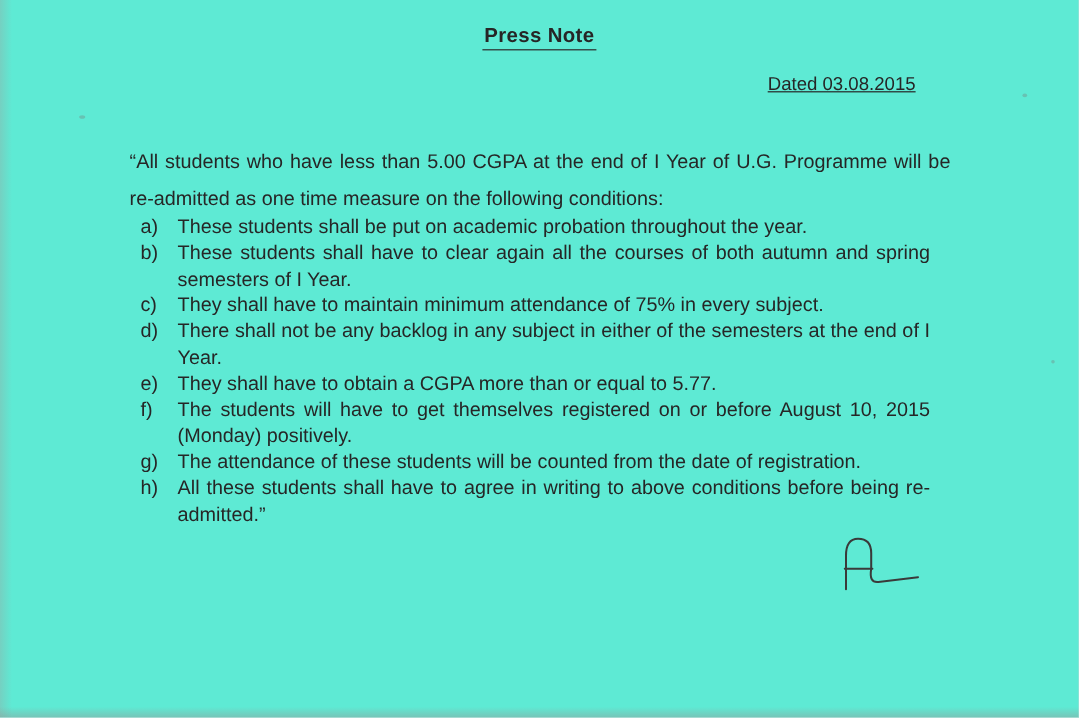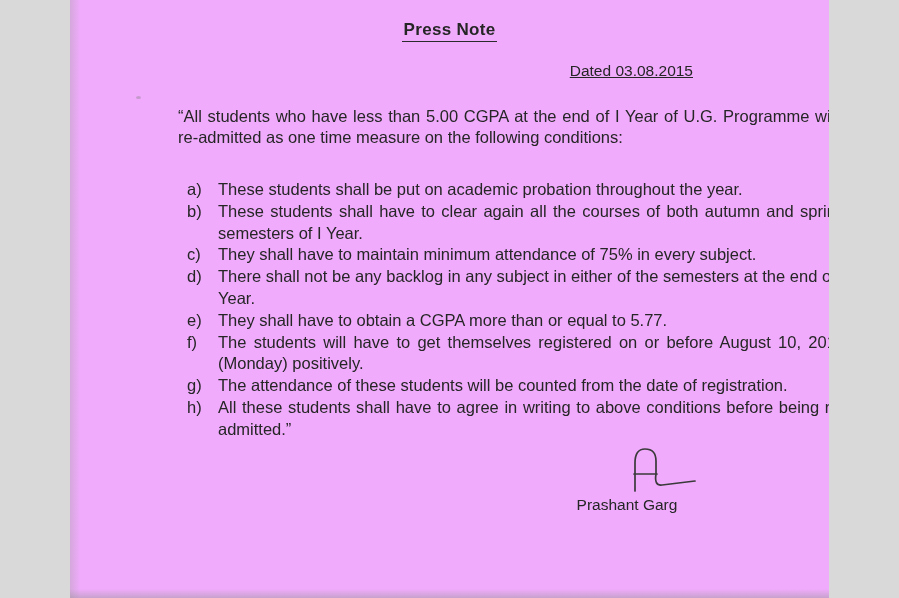--- a/index.html
+++ b/index.html
@@ -1,21 +1,21 @@
 <!DOCTYPE html>
 <html><head>
 <meta charset="utf-8">
 <style>
   html, body { margin: 0; padding: 0; background: #d9d9d9; }
   .page {
     position: relative;
-    width: 759px;
+    width: 899px;
     height: 598px;
     margin: 0 auto;
-    background: #f0abfc;
+    background: #5eead4;
     font-family: "Liberation Sans", sans-serif;
     color: #262626;
     overflow: hidden;
   }
   
   .edge-left {
     position: absolute; left: 0; top: 0; width: 10px; height: 100%;
     background: linear-gradient(to right, rgba(160,160,158,0.35), rgba(160,160,158,0));
     pointer-events: none;
   }
@@ -38,22 +38,22 @@
     display: inline-block;
     border-bottom: 1.6px solid #2b2b2b;
     padding: 0 2px 1px 2px;
   }
   .doc-date {
     position: absolute; top: 62px; right: 136px;
     font-size: 15.5px;
     text-decoration: underline;
   }
   .intro {
-    position: absolute; top: 106px; left: 108px; width: 684px;
-    font-size: 16.5px; line-height: 21px;
+    position: absolute; top: 120px; left: 108px; width: 684px;
+    font-size: 16.5px; line-height: 31px;
     text-align: justify; text-align-last: left;
   }
   .conditions {
     position: absolute; top: 179px; left: 117px; width: 658px;
     list-style: none; margin: 0; padding: 0;
   }
   .cond-row {
     display: flex;
     font-size: 16.5px; line-height: 21.8px;
   }
@@ -122,16 +122,15 @@
     <li class="cond-row">
       <span class="cond-label">h)</span>
       <span class="cond-text">All these students shall have to agree in writing to above conditions before being re-admitted.”</span>
     </li>
   </ol>
 
   <div class="signature-block">
     <svg class="signature-scribble" width="78" height="48" viewBox="0 0 78 48" aria-hidden="true">
       <path d="M10 45 L10 17 Q10 3 20 3 Q31 3 31 15 L31 28 M9 28 L32 28 M31 28 Q29 40 37 39 L70 35" fill="none" stroke="#3a3a3a" stroke-width="1.7" stroke-linecap="round" stroke-linejoin="round"></path>
     </svg>
-    <div class="sig-name">Prashant Garg</div>
   </div>
 
 </div>
 
 </body></html>

